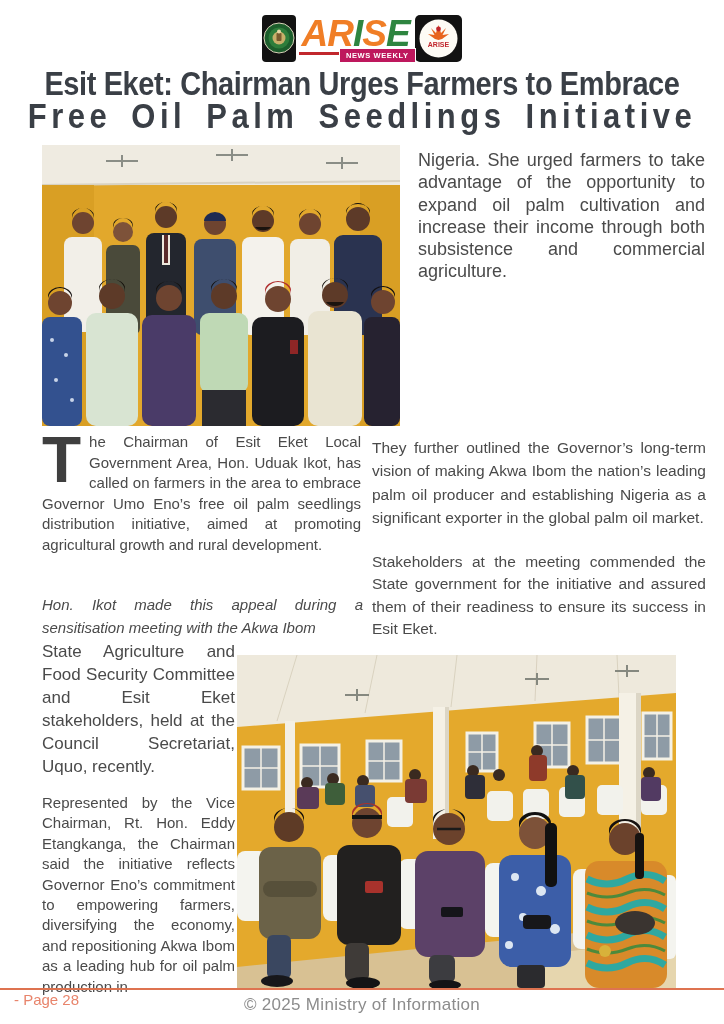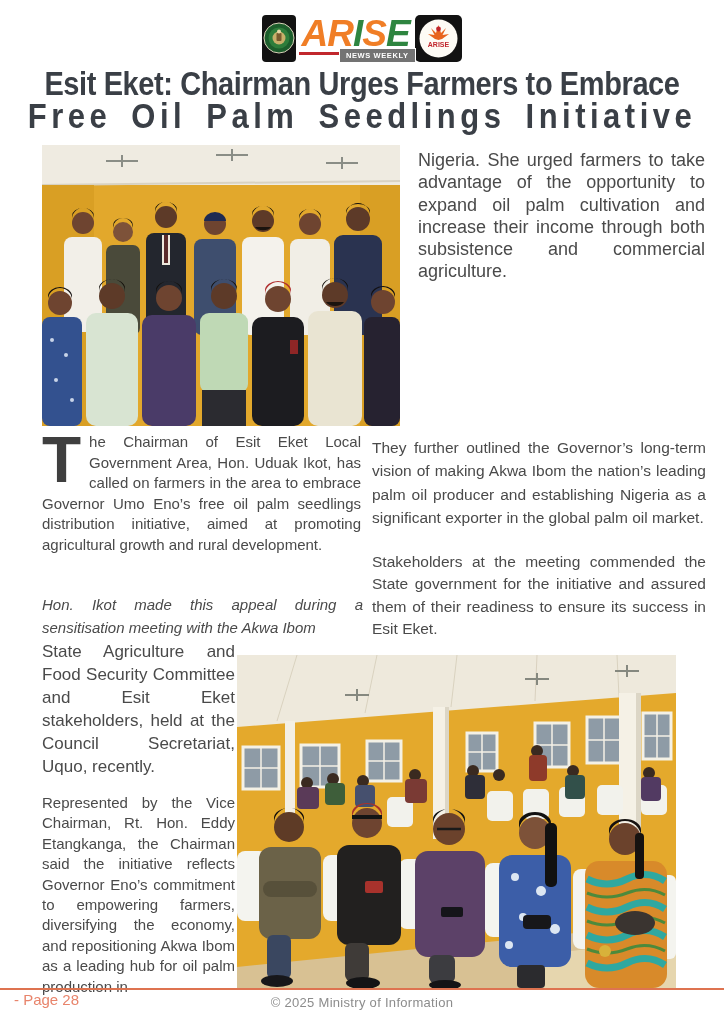--- a/index.html
+++ b/index.html
@@ -7,21 +7,21 @@
     position:relative;width:724px;height:1024px;background:#ffffff;
     font-family:"Liberation Sans", sans-serif;color:#474747;overflow:hidden;
   }
   
   .masthead{position:absolute;top:15px;left:0;right:0;display:flex;justify-content:center;align-items:flex-start;}
   .logo-box{display:block;}
   .arise-block{position:relative;margin:0 3px;padding:0 2px 10px 2px;}
   .arise-word{font-size:37px;font-weight:900;font-style:italic;line-height:38px;letter-spacing:-1px;white-space:nowrap;}
   .c-or{color:#F07E26;} .c-gr{color:#2E8540;}
   .arise-underline{position:absolute;left:0;right:0;bottom:8px;height:3px;background:#C1272D;}
-  .news-weekly{position:absolute;right:-4px;bottom:0;background:#737373;color:#fff;font-size:7.5px;font-weight:bold;
+  .news-weekly{position:absolute;right:-4px;bottom:0;background:#be185d;color:#fff;font-size:7.5px;font-weight:bold;
     letter-spacing:.6px;padding:2px 6px;border:1px solid #fff;}
   
   .headline{position:absolute;left:0;width:724px;text-align:center;color:#3A3F46;font-weight:bold;}
   .headline.l1{top:68px;font-size:29px;letter-spacing:-0.4px;transform:scaleY(1.12);}
   .headline.l2{top:99px;font-size:31px;letter-spacing:4.5px;word-spacing:7px;transform:scaleY(1.12);}
   
   .photo{position:absolute;display:block;}
   .photo svg{display:block;width:100%;height:100%;}
   #photo-top{left:42px;top:145px;width:358px;height:281px;}
   #photo-bottom{left:237px;top:655px;width:439px;height:333px;}
@@ -34,21 +34,21 @@
   #col-right-lower .p3{line-height:23.4px;margin-bottom:21px;}
   #col-right-lower .p4{line-height:22.5px;}
   #para-dropcap{left:42px;top:432px;width:319px;font-size:15px;line-height:20.6px;}
   .dropcap{float:left;font-size:64px;line-height:52px;font-weight:bold;color:#3F3F3F;margin:2px 8px 0 0;}
   #para-honikot-wide{left:42px;top:593px;width:321px;font-size:15px;line-height:23px;font-style:italic;}
   #para-honikot-narrow{left:42px;top:640px;width:193px;font-size:17px;line-height:23px;}
   #para-represented{left:42px;top:793px;width:193px;height:224px;overflow:hidden;font-size:15px;line-height:20.4px;}
   
   .footer-line{position:absolute;left:0;top:988px;width:724px;height:2px;background:#DE7350;}
   .page-label{position:absolute;left:14px;top:991px;font-size:15px;color:#E8846B;}
-  .copyright{position:absolute;left:0;top:995px;width:724px;text-align:center;font-size:13px;color:#8C8C8C;letter-spacing:.3px;}
+  .copyright{position:absolute;left:0;top:995px;width:724px;text-align:center;font-size:17px;color:#8C8C8C;letter-spacing:.3px;}
 </style>
 </head>
 <body>
 
 <div id="page">
 
   <div class="masthead">
     <span class="logo-box">
       <svg width="34" height="47" viewBox="0 0 34 47">
         <rect x="0" y="0" width="34" height="47" rx="4" fill="#121212"></rect>

